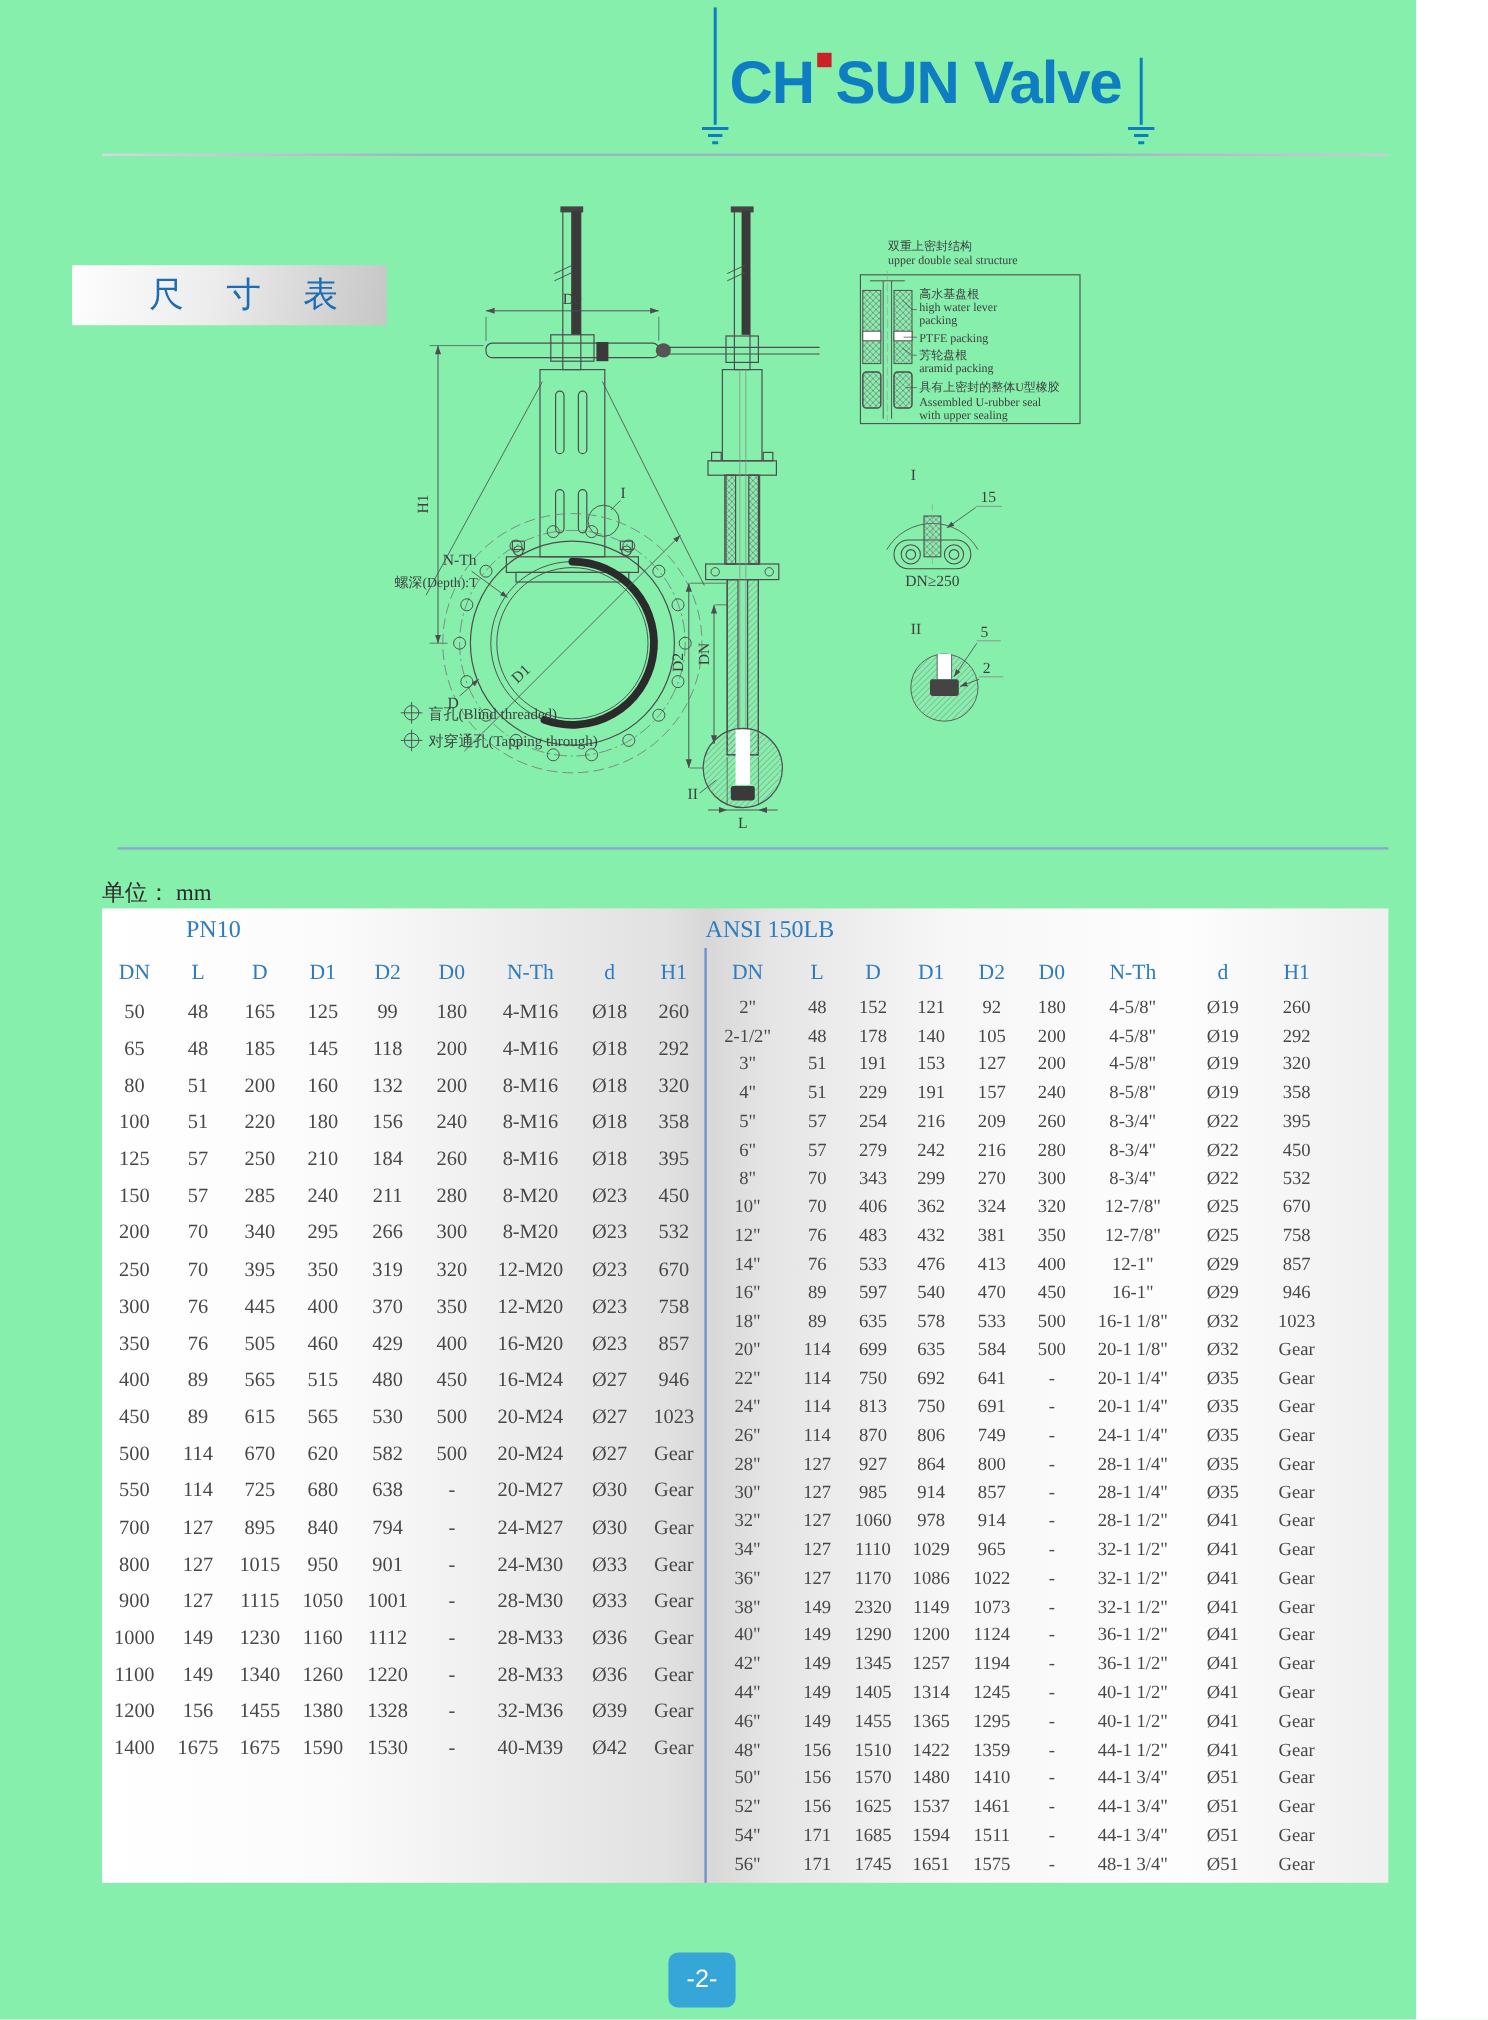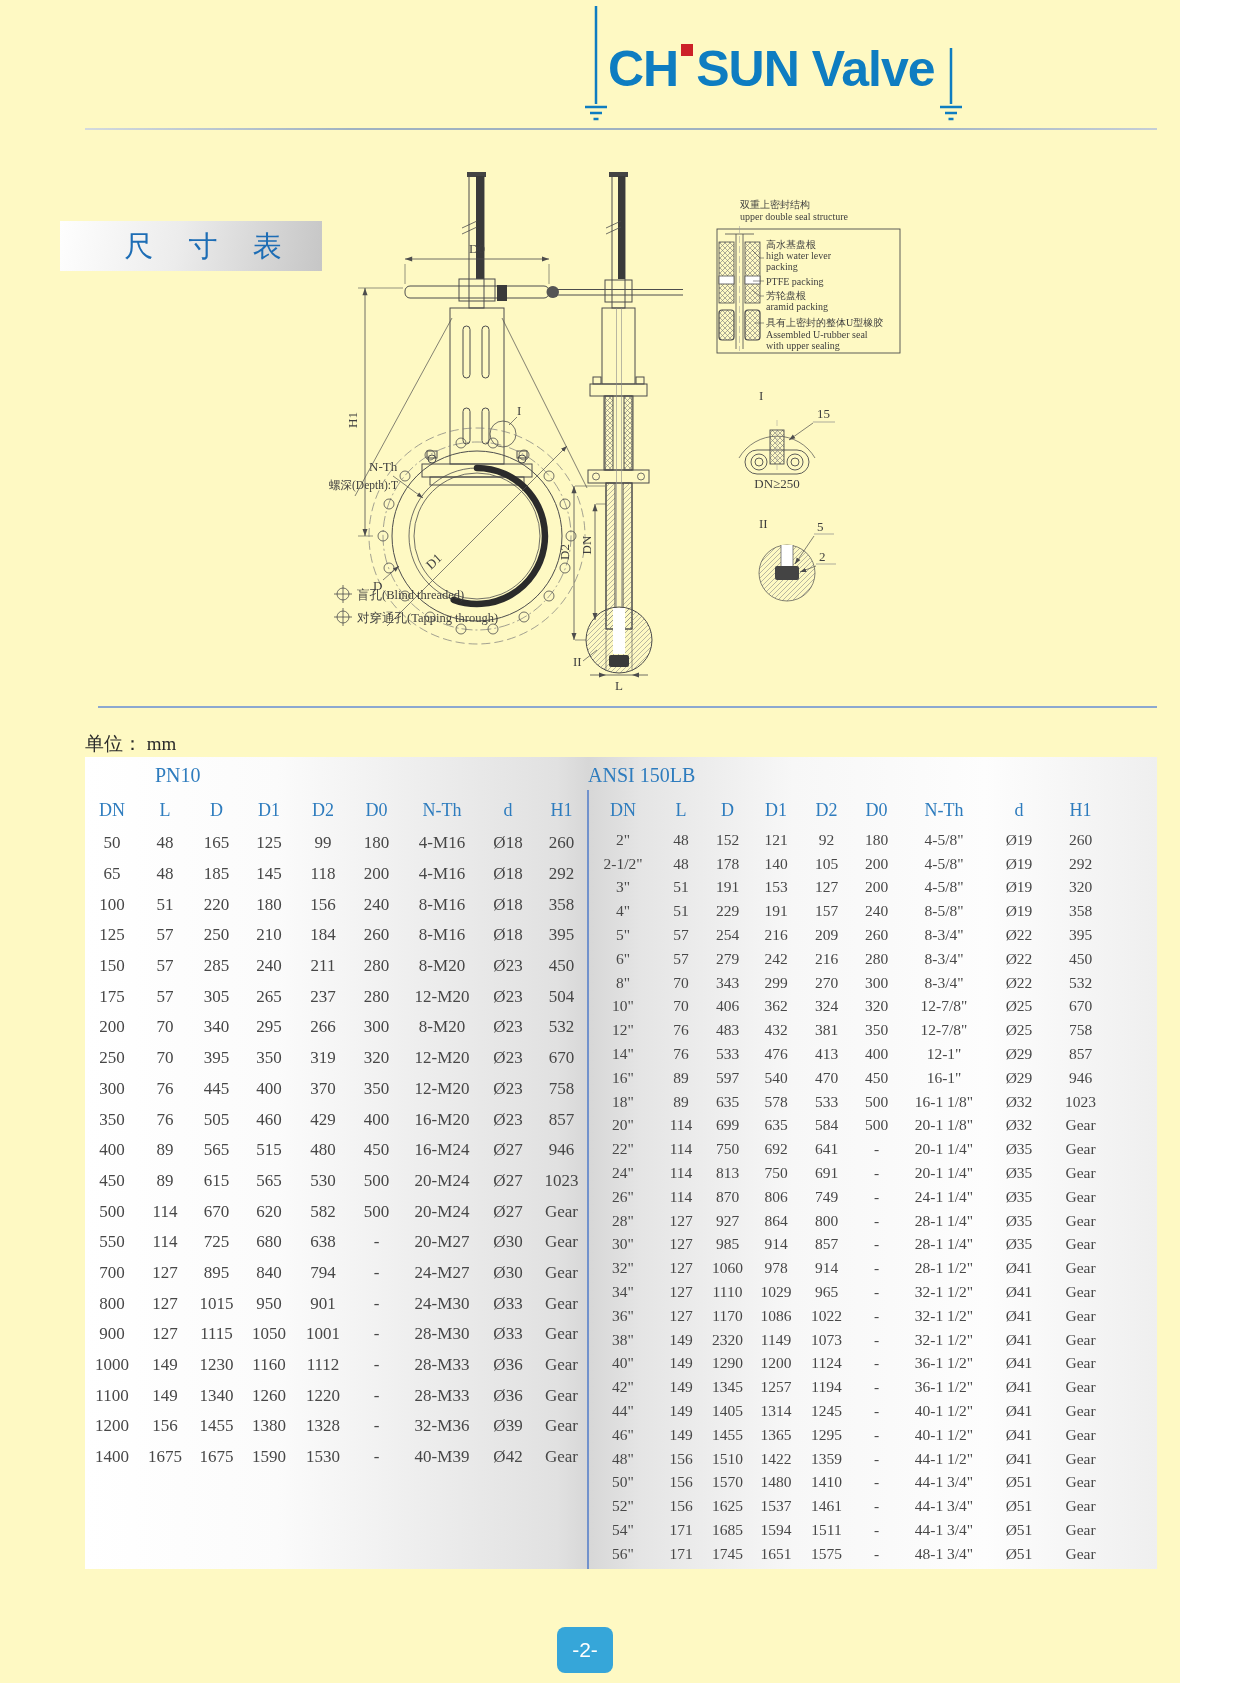--- a/index.html
+++ b/index.html
@@ -1,16 +1,16 @@
 <!DOCTYPE html>
 <html><head>
 <meta charset="utf-8">
 <style>
   html,body{margin:0;padding:0;background:#fff;}
-  .page{position:relative;width:1180px;height:1683px;background:#fef9c3;overflow:hidden;
+  .page{position:relative;width:1180px;height:1683px;background:#86efac;overflow:hidden;
         font-family:"Liberation Serif","DejaVu Serif",serif;color:#333;}
   .ground{position:absolute;}
   .logo-text{position:absolute;left:608px;top:40px;font-family:"Liberation Sans","DejaVu Sans",sans-serif;
              font-weight:bold;font-size:50px;letter-spacing:-1px;color:#0e7dc1;white-space:nowrap;}
   .logo-dot{display:inline-block;width:12px;height:12px;background:#cc2127;margin:4px 3px 0 3px;vertical-align:top;}
   .hr1{position:absolute;left:85px;top:128px;width:1072px;height:2px;
        background:linear-gradient(to right,#d3dade,#9fb2c1 25%,#9fb2c1 75%,#c5ced6);}
   
   .title-band{position:absolute;left:60px;top:221px;width:262px;height:50px;
               background:linear-gradient(100deg,#fefefe 0%,#ececec 45%,#c6c6c6 100%);}
@@ -355,20 +355,31 @@
           <td>48</td>
           <td>185</td>
           <td>145</td>
           <td>118</td>
           <td>200</td>
           <td>4-M16</td>
           <td>Ø18</td>
           <td>292</td>
         </tr>
         <tr>
+          <td>80</td>
+          <td>51</td>
+          <td>200</td>
+          <td>160</td>
+          <td>132</td>
+          <td>200</td>
+          <td>8-M16</td>
+          <td>Ø18</td>
+          <td>320</td>
+        </tr>
+        <tr>
           <td>100</td>
           <td>51</td>
           <td>220</td>
           <td>180</td>
           <td>156</td>
           <td>240</td>
           <td>8-M16</td>
           <td>Ø18</td>
           <td>358</td>
         </tr>
@@ -388,31 +399,20 @@
           <td>57</td>
           <td>285</td>
           <td>240</td>
           <td>211</td>
           <td>280</td>
           <td>8-M20</td>
           <td>Ø23</td>
           <td>450</td>
         </tr>
         <tr>
-          <td>175</td>
-          <td>57</td>
-          <td>305</td>
-          <td>265</td>
-          <td>237</td>
-          <td>280</td>
-          <td>12-M20</td>
-          <td>Ø23</td>
-          <td>504</td>
-        </tr>
-        <tr>
           <td>200</td>
           <td>70</td>
           <td>340</td>
           <td>295</td>
           <td>266</td>
           <td>300</td>
           <td>8-M20</td>
           <td>Ø23</td>
           <td>532</td>
         </tr>

